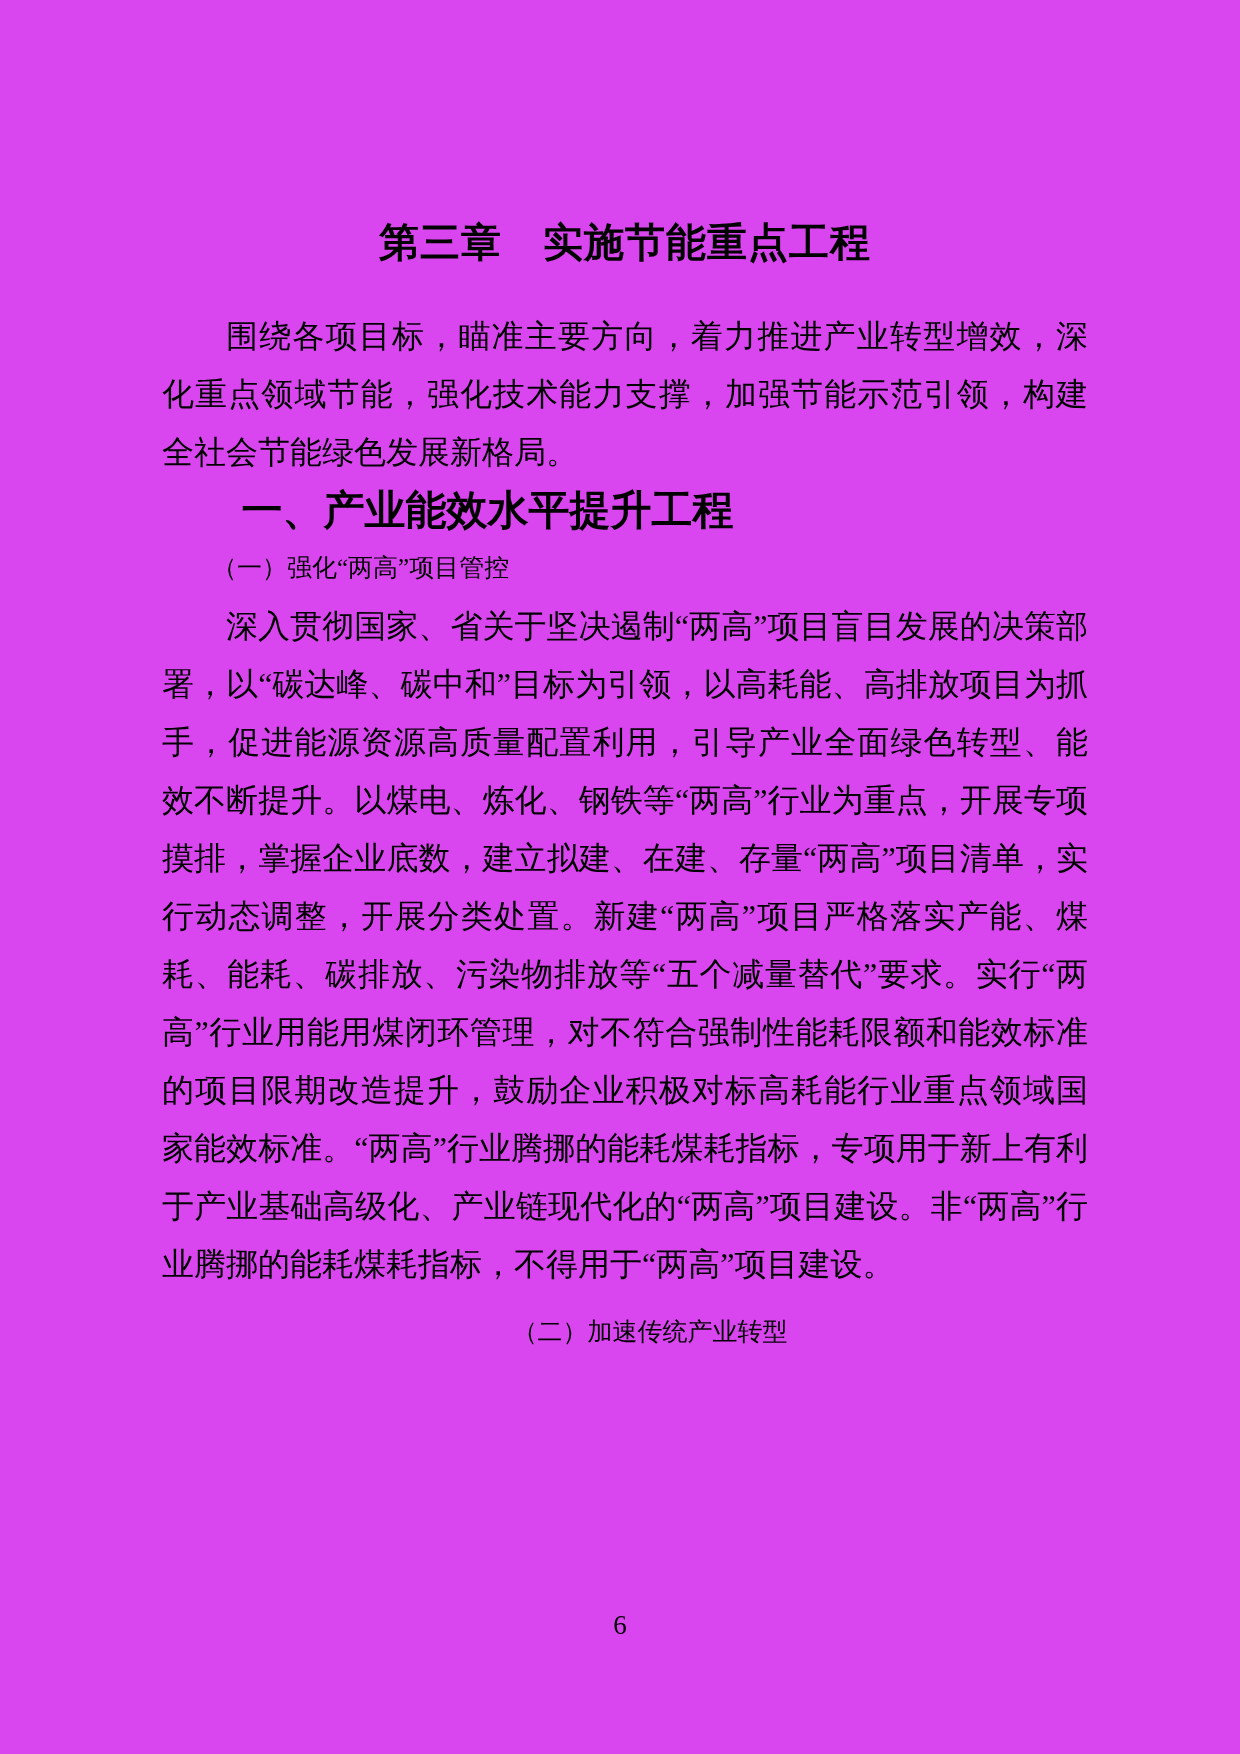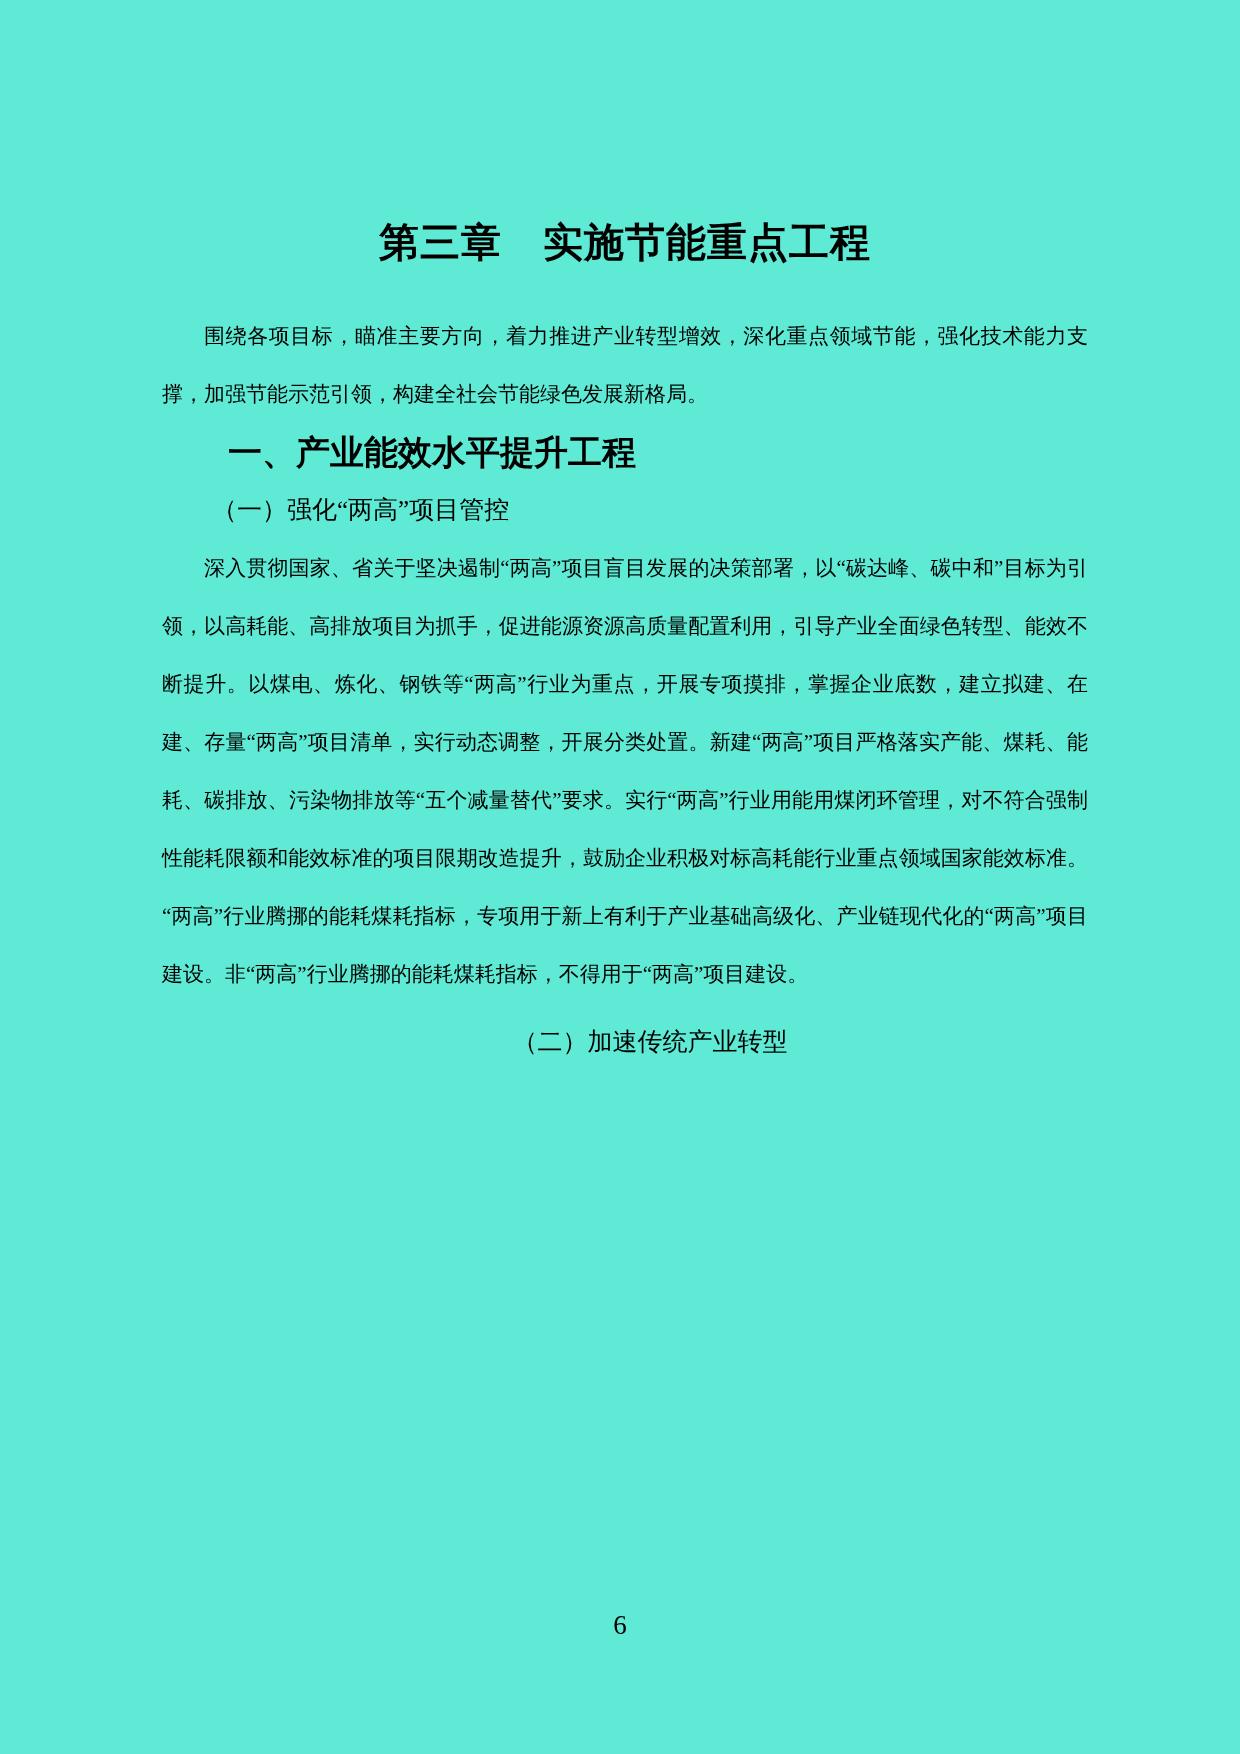--- a/index.html
+++ b/index.html
@@ -7,50 +7,50 @@
     width: 1240px;
     height: 1754px;
     background: #ffffff;
     font-family: "Liberation Serif", serif;
     color: #000000;
   }
   .page {
     position: relative;
     width: 1240px;
     height: 1754px;
-    background: #5eead4;
+    background: #d946ef;
     overflow: hidden;
   }
   .content {
     padding: 0 152px 0 162px;
   }
   .chapter-title {
     margin: 218px 0 0 0;
     font-family: "Liberation Sans", sans-serif;
     font-weight: bold;
     font-size: 40px;
     line-height: 48px;
     text-align: center;
     letter-spacing: 1px;
     white-space: nowrap;
   }
   .body-text {
-    font-size: 21px;
+    font-size: 32px;
     line-height: 58px;
     text-align: justify;
     text-indent: 2em;
     margin: 0;
   }
   .intro {
     margin-top: 41px;
   }
   .section-heading {
     font-family: "Liberation Sans", sans-serif;
     font-weight: bold;
-    font-size: 34px;
+    font-size: 41px;
     line-height: 58px;
     text-indent: 1.94em;
     margin: 0;
     white-space: nowrap;
   }
   .subsection-heading {
     font-family: "Liberation Serif", serif;
     font-weight: normal;
     font-size: 25px;
     line-height: 58px;

